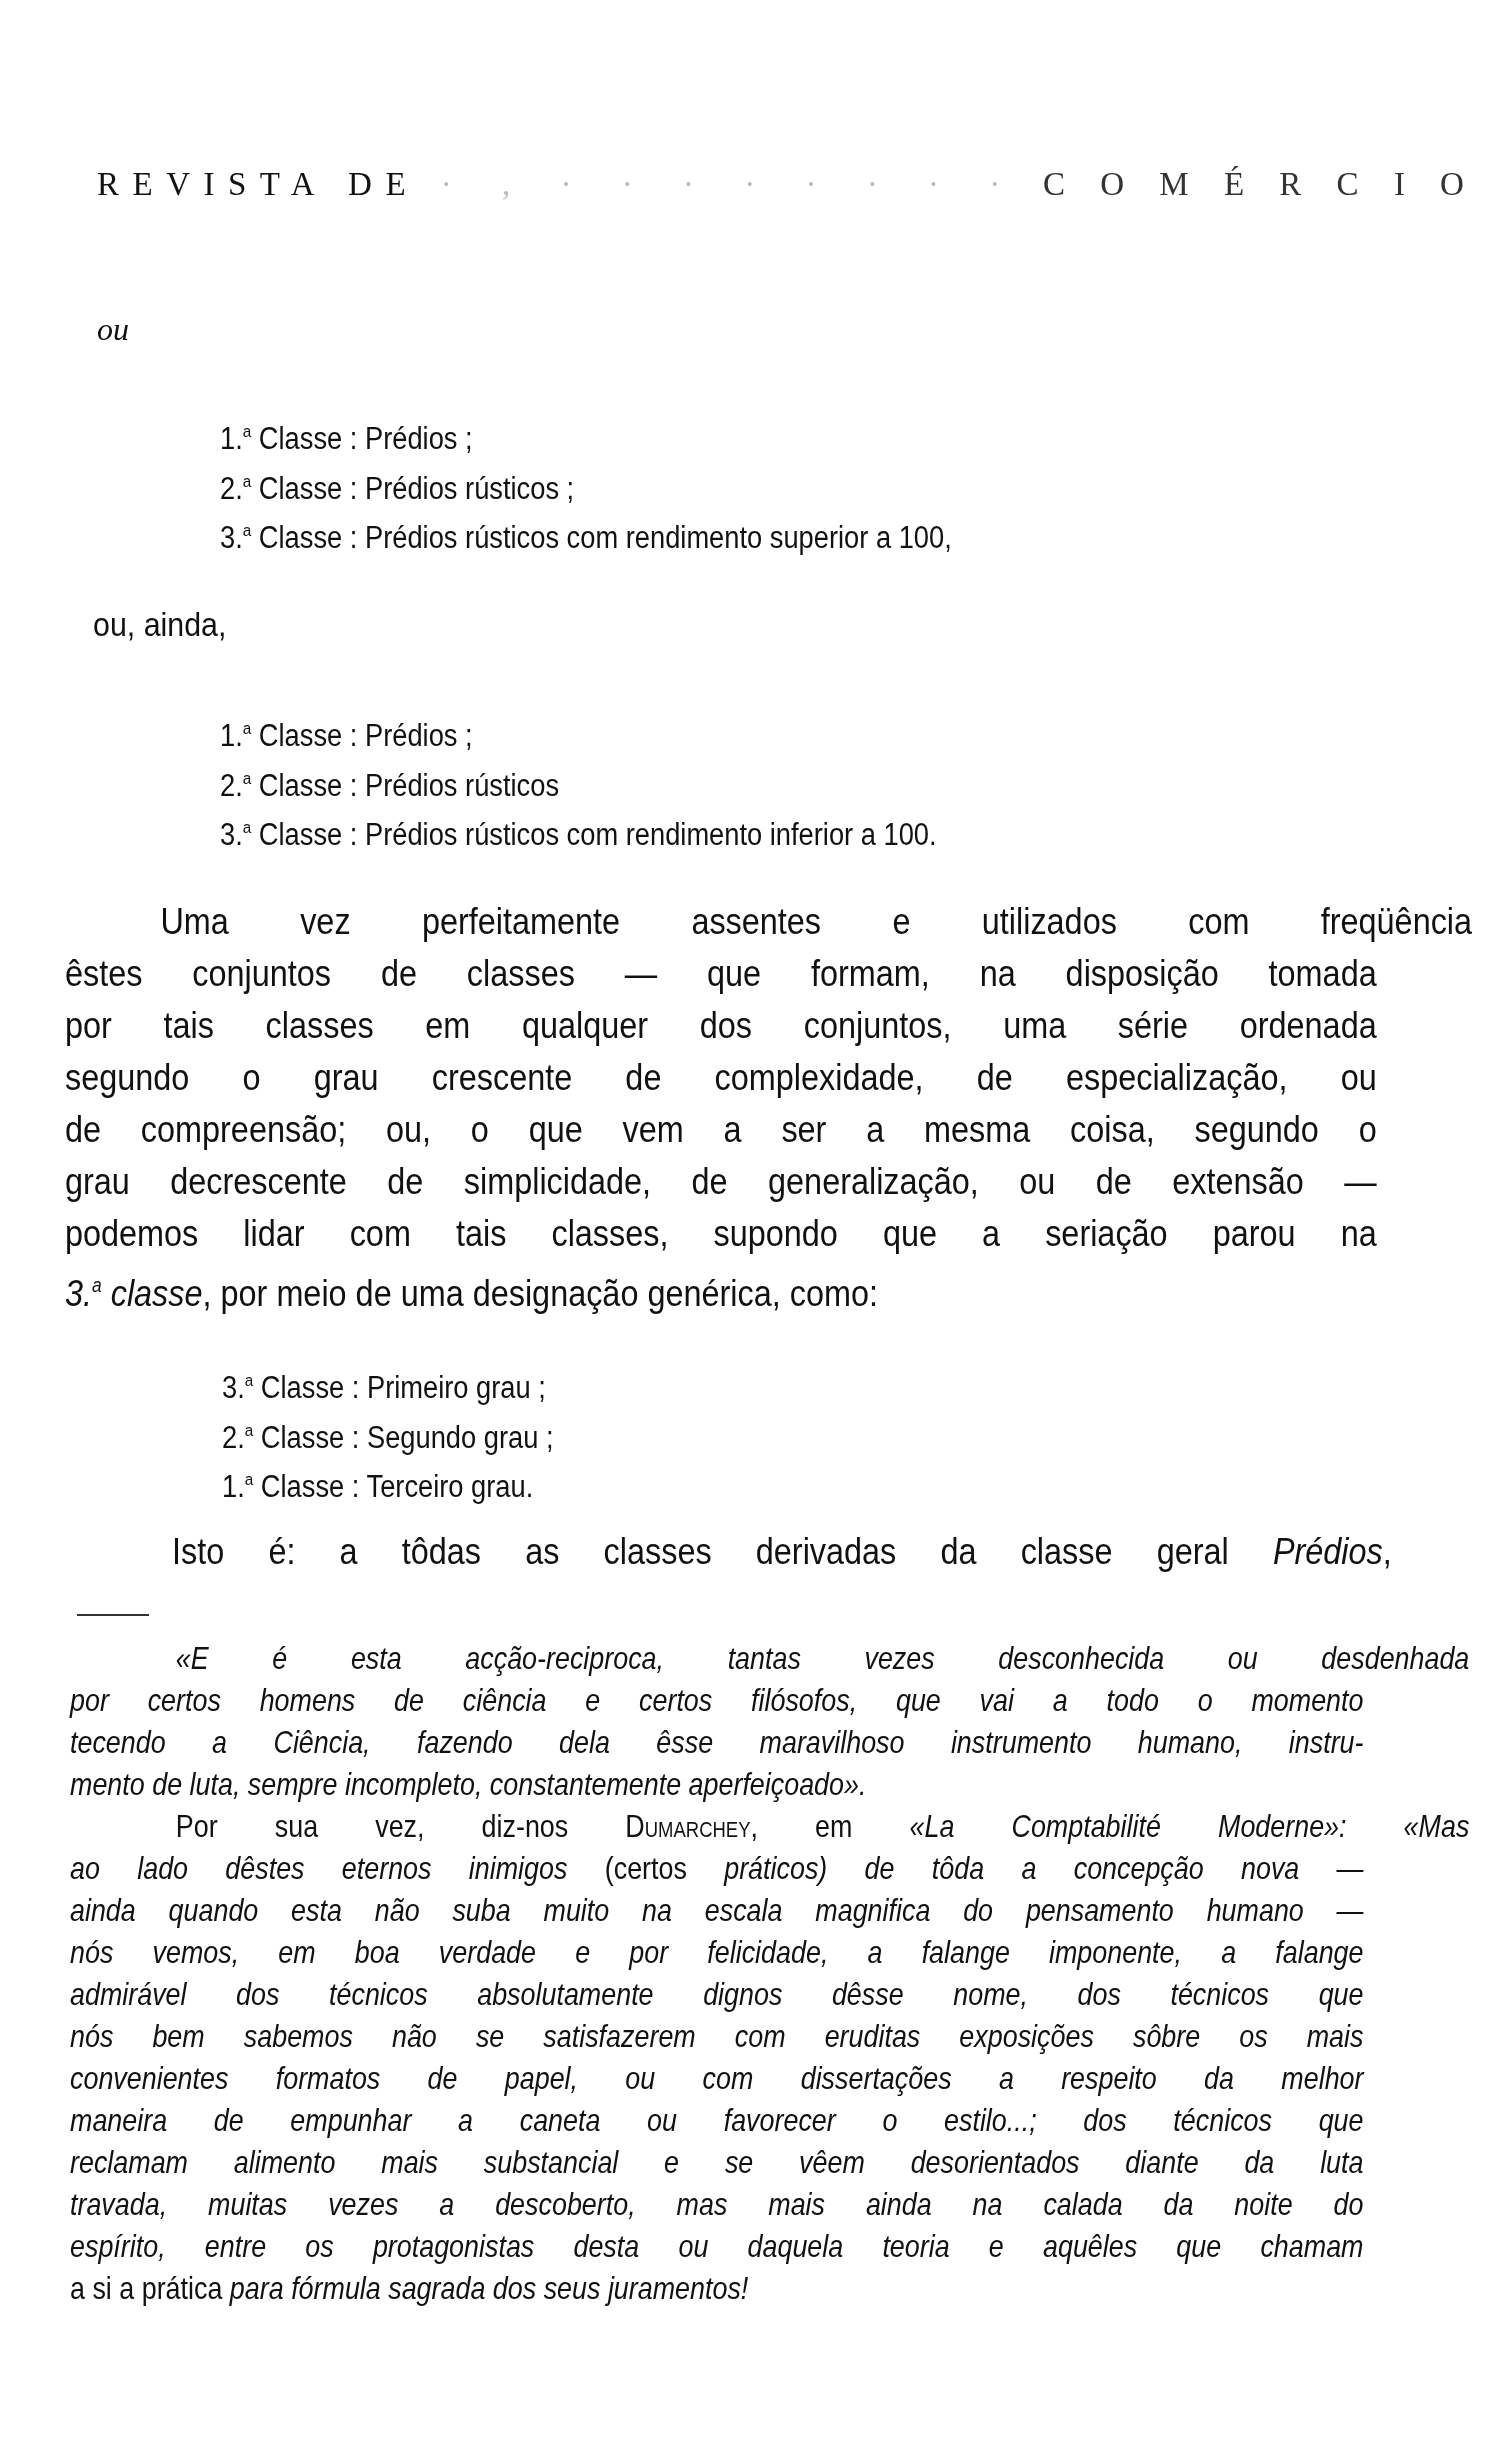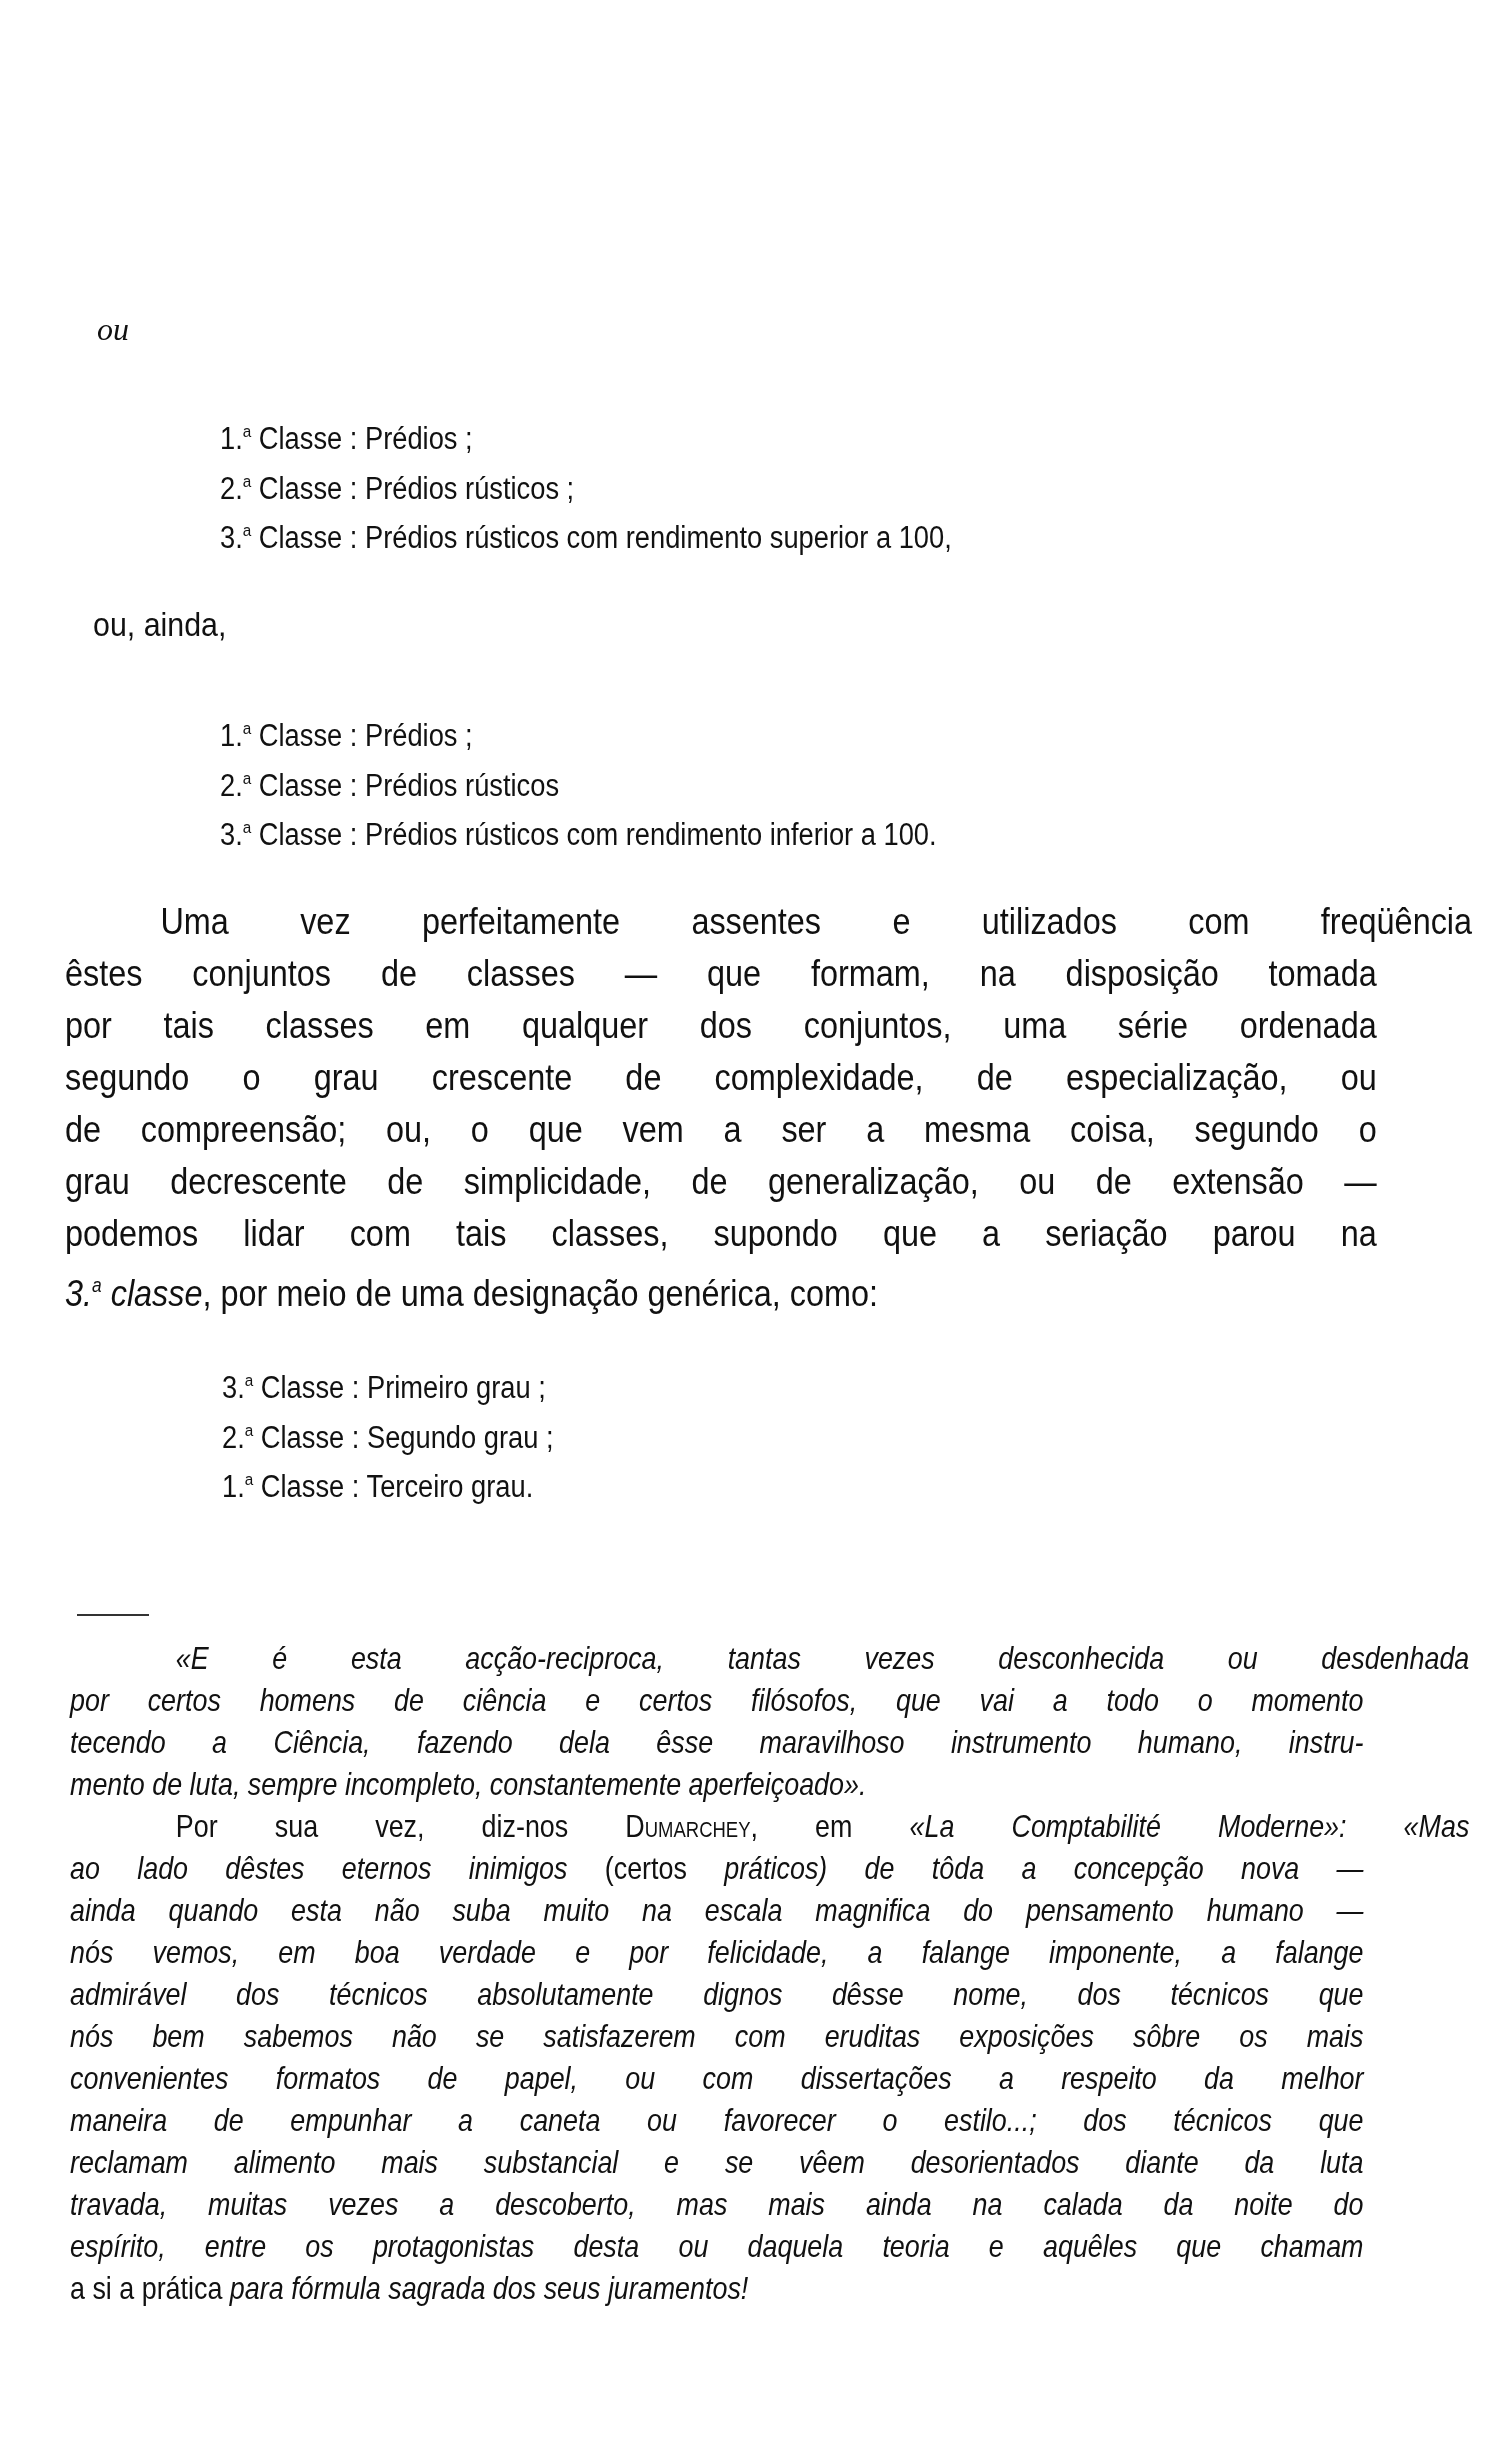--- a/index.html
+++ b/index.html
@@ -145,20 +145,25 @@
       font-weight: bold;
       transform: scaleX(0.8);
       transform-origin: left;
     }
   </style>
 </head>
 <body>
 
 <div class="page">
 
+  <div class="running-head">
+    <span class="legible">REVISTA DE</span>
+    <span class="faded">· , ·  · · ·  · · · ·</span>
+    <span class="tail">C O M É R C I O</span>
+  </div>
 
   <div class="ou">ou</div>
 
   <div class="class-list list-a">
     <div><span>1.</span><sup>a</sup> <span>Classe : Prédios ;</span></div>
     <div><span>2.</span><sup>a</sup> <span>Classe : Prédios rústicos ;</span></div>
     <div><span>3.</span><sup>a</sup> <span>Classe : Prédios rústicos com rendimento superior a 100,</span></div>
   </div>
 
   <div class="ou-ainda">ou, ainda,</div>
@@ -179,20 +184,23 @@
     <span class="line">podemos lidar com tais classes, supondo que a seriação parou na</span>
     <span class="line last"><i>3.</i><sup style="font-size:19.3px;vertical-align:13.5px;font-style:italic;">a</sup> <i>classe</i><span>, por meio de uma designação genérica, como:</span></span>
   </div>
 
   <div class="class-list list-c">
     <div><span>3.</span><sup>a</sup> <span>Classe : Primeiro grau ;</span></div>
     <div><span>2.</span><sup>a</sup> <span>Classe : Segundo grau ;</span></div>
     <div><span>1.</span><sup>a</sup> <span>Classe : Terceiro grau.</span></div>
   </div>
 
+  <div class="para isto-line">
+    <span class="line"><span>Isto é: a tôdas as classes derivadas da classe geral </span><i>Prédios</i><span>,</span></span>
+  </div>
 
   <div class="footnote-rule"></div>
 
   <div class="footnote fn-top">
     <span class="line indent">«E é esta acção-reciproca, tantas vezes desconhecida ou desdenhada</span>
     <span class="line">por certos homens de ciência e certos filósofos, que vai a todo o momento</span>
     <span class="line">tecendo a Ciência, fazendo dela êsse maravilhoso instrumento humano, instru-</span>
     <span class="line last">mento de luta, sempre incompleto, constantemente aperfeiçoado».</span>
     <span class="line indent"><span class="up">Por sua vez, diz-nos </span><span class="sc">Dumarchey</span><span class="up">, em </span><span>«La Comptabilité Moderne»</span><span>: «Mas</span></span>
     <span class="line"><span>ao lado dêstes eternos inimigos</span> <span class="up">(certos</span> <span>práticos)</span><span class="up"> </span><span>de tôda a concepção nova —</span></span>

